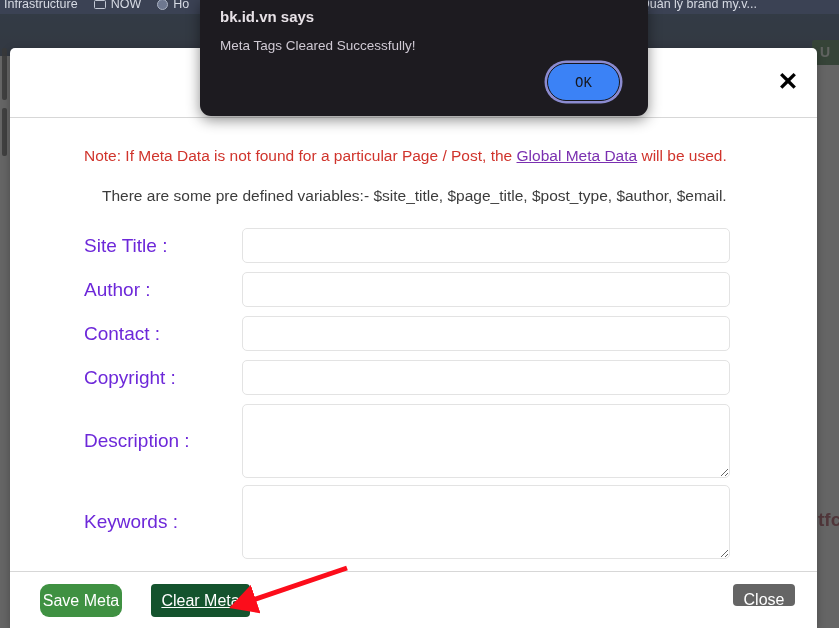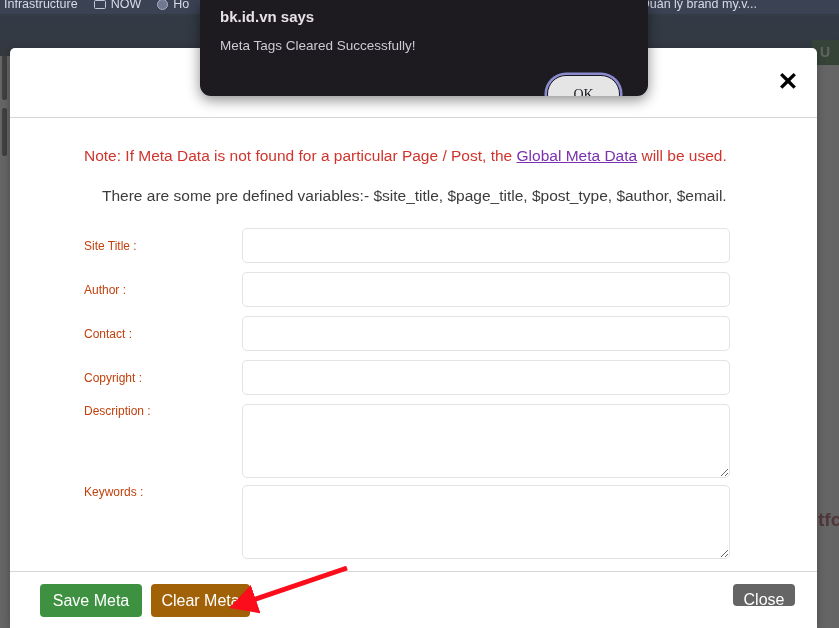--- a/index.html
+++ b/index.html
@@ -160,26 +160,26 @@
   }
 
   .form {
     margin-top: 22px;
   }
   .form-row {
     display: flex;
     align-items: center;
     margin-bottom: 9px;
   }
-  .form-row.tall { align-items: flex-start; }
+  .form-row.tall { align-items: center; }
   .form-label {
     width: 200px;
     padding-left: 42px;
-    font-size: 12px;
-    color: #c2410c;
+    font-size: 19px;
+    color: #6d28d9;
     white-space: nowrap;
   }
   .form-control {
     width: 488px;
     height: 35px;
     border: 1px solid #e3e3e3;
     border-radius: 5px;
     background: #ffffff;
     outline: none;
     font-size: 14px;
@@ -209,47 +209,49 @@
     color: #ffffff;
     font-size: 16px;
     font-family: "Liberation Sans", sans-serif;
     cursor: pointer;
     padding: 0;
     text-align: center;
     line-height: 32px;
   }
   .btn-save {
     left: 30px; top: 12px;
-    width: 102px; height: 33px;
+    width: 82px; height: 33px;
     background: #3f9142;
+    border-radius: 9px;
   }
   .btn-clear {
     left: 141px; top: 12px;
     width: 99px; height: 33px;
-    background: #a16207;
+    background: #14532d;
+    text-decoration: underline;
   }
   .btn-close {
     right: 22px; top: 12px;
     width: 62px; height: 22px;
     background: #656565;
   }
 
   
   .annot-arrow {
     position: absolute;
     left: 0; top: 0;
     width: 839px; height: 628px;
     pointer-events: none;
   }
 
   
   .js-dialog {
     position: absolute;
     left: 200px; top: 0px;
-    width: 448px; height: 96px;
+    width: 448px; height: 116px;
     background: #1d1b20;
     border-radius: 0 0 11px 11px;
     box-shadow: 0 4px 14px rgba(0,0,0,.45);
     overflow: hidden;
   }
   .jsd-title {
     position: absolute; left: 20px; top: 8px;
     color: #e7e1e6;
     font-size: 15px;
     font-weight: bold;
@@ -259,31 +261,30 @@
     position: absolute; left: 20px; top: 38px;
     color: #cfc9d3;
     font-size: 13.5px;
     white-space: nowrap;
   }
   .jsd-ok {
     position: absolute;
     right: 28px; top: 63px;
     width: 73px; height: 38px;
     border-radius: 19px;
-    background: #e5e5e5;
+    background: #3b82f6;
     color: #16161c;
     font-size: 14px;
-    font-family: Liberation Serif, serif;
+    font-family: Liberation Mono, monospace;
     line-height: 38px;
     text-align: center;
     border: 1.6px solid #16161c;
     box-shadow: 0 0 0 2.5px #8b8bd0;
     cursor: pointer;
     user-select: none;
-    margin-top: 12px;
   }
 
   
   .left-scroll-mark {
     position: absolute;
     left: 2px; top: 48px;
     width: 5px; height: 52px;
     background: #3a3a3a;
     border-radius: 2px;
     opacity: .85;

